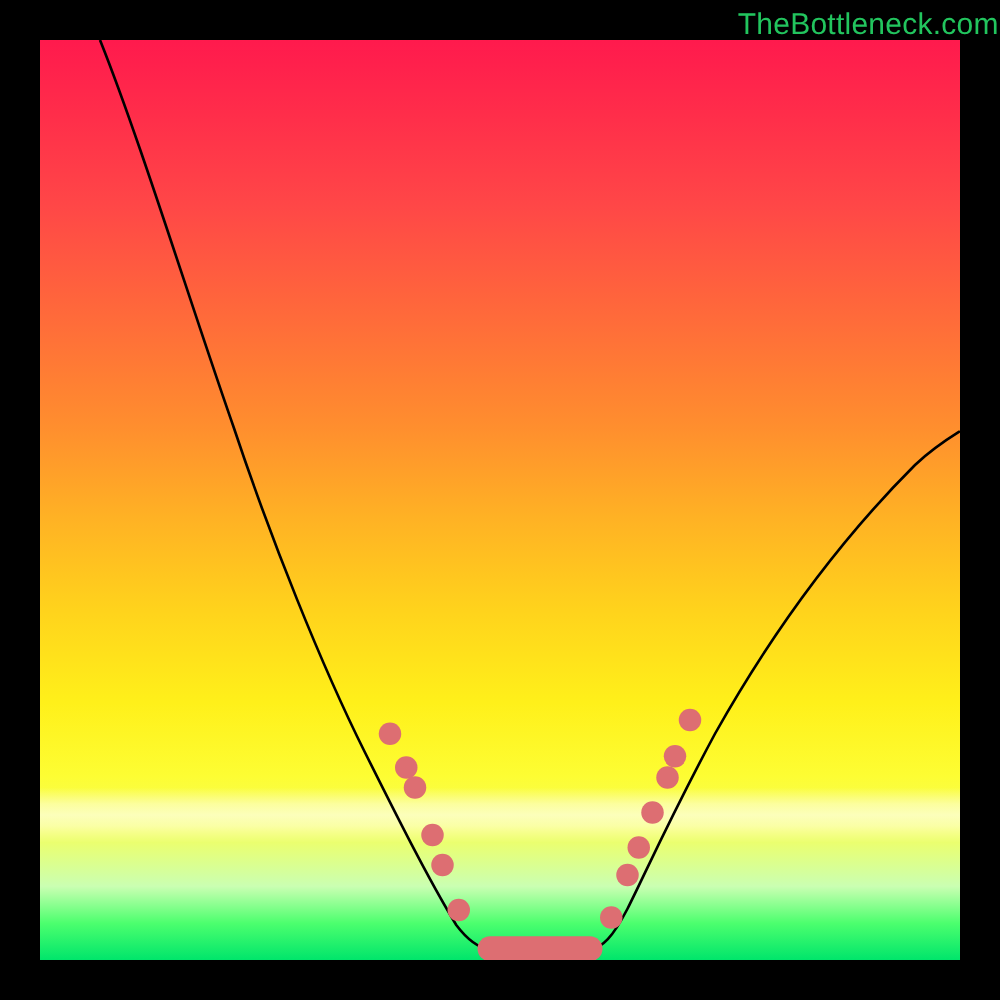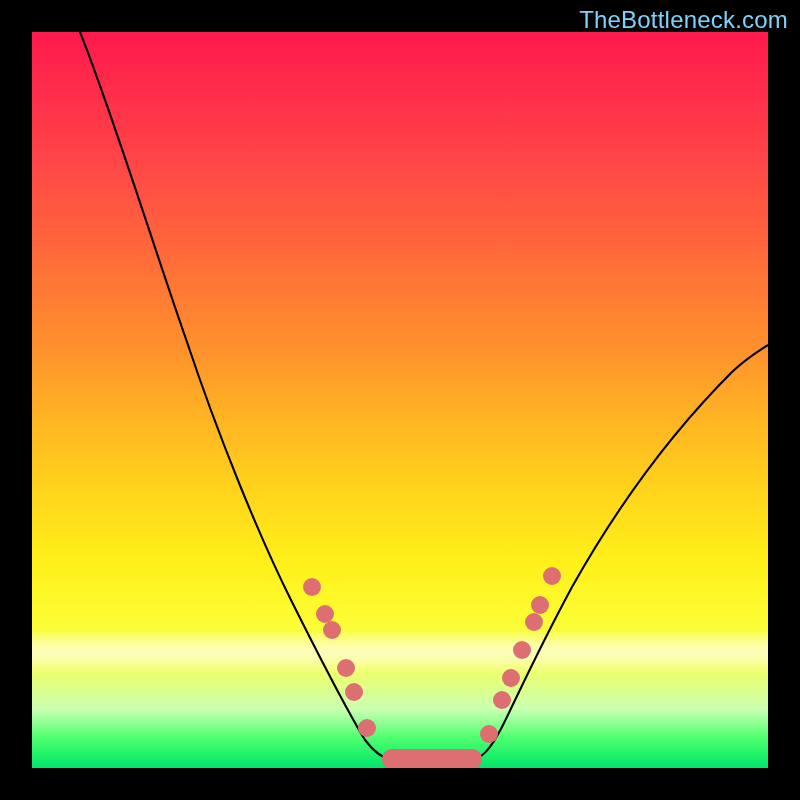--- a/index.html
+++ b/index.html
@@ -53,22 +53,22 @@
       rgba(255,255,220,0) 0%,
       rgba(255,255,228,0.55) 30%,
       rgba(255,255,232,0.70) 50%,
       rgba(255,255,228,0.55) 70%,
       rgba(255,255,220,0) 100%
     );
   }
   .watermark {
     position: absolute;
     top: 6px;
-    right: 12px;
-    color: #7dd3fc;
+    right: 1px;
+    color: #22c55e;
     font-size: 24px;
     letter-spacing: 0.2px;
     pointer-events: none;
   }
   svg.curves {
     position: absolute;
     left: 0;
     top: 0;
   }
   .curve {

